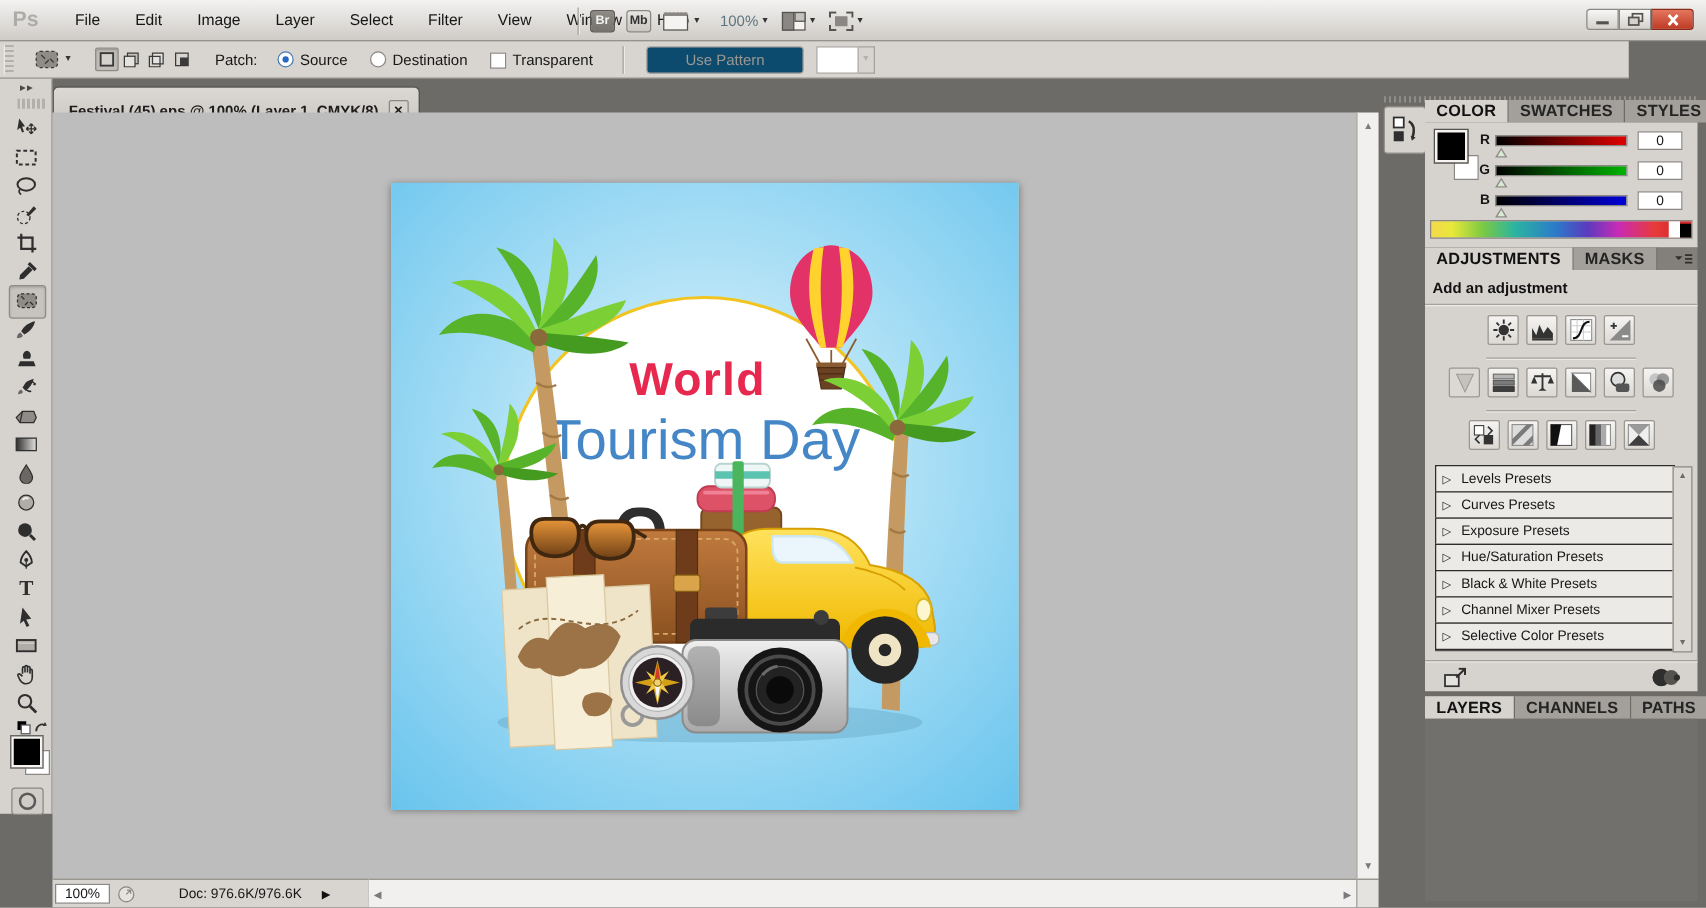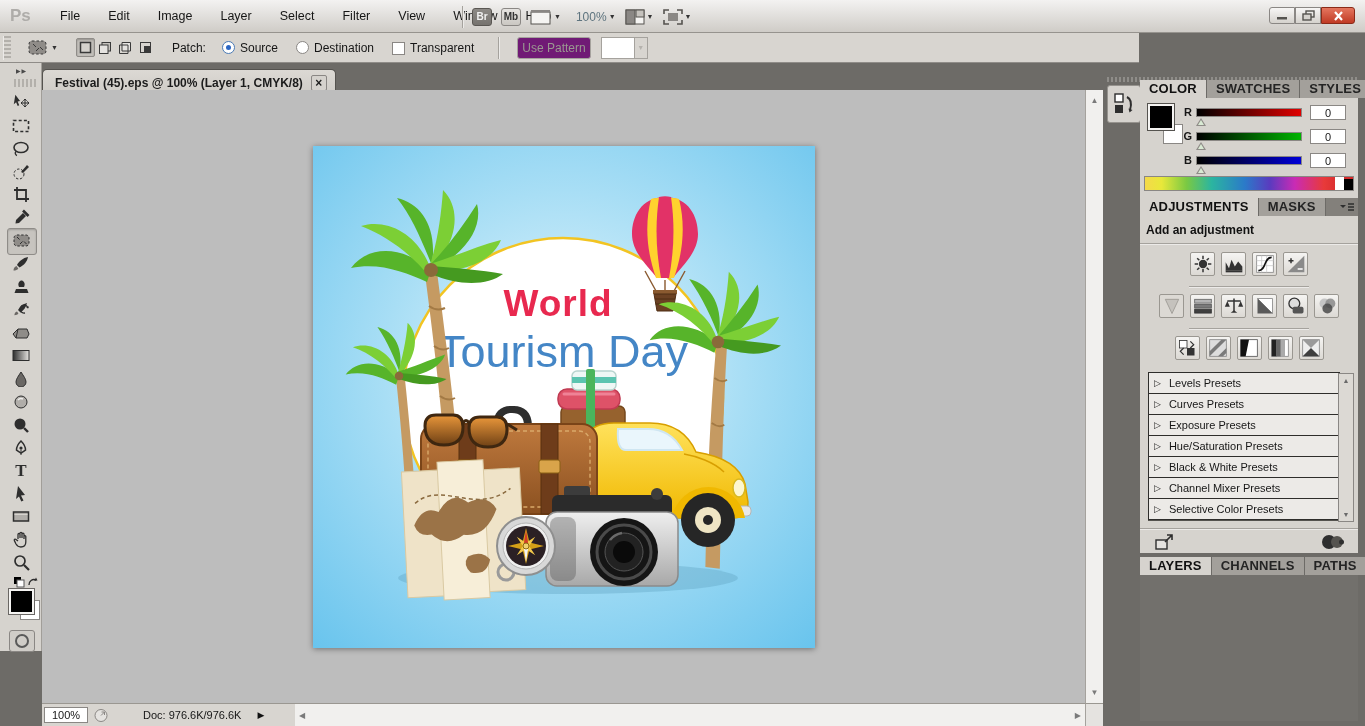--- a/index.html
+++ b/index.html
@@ -25,35 +25,35 @@
   .ws-btn{font-size:11px;font-weight:bold;color:#1c1c1c;padding:4px 10px;border-radius:3px;letter-spacing:.3px}
   .ws-btn.active{background:linear-gradient(#6e6e6e,#515151);color:#f0f0f0;border:1px solid #3f3f3f;
                  box-shadow:inset 0 1px 2px rgba(0,0,0,.5)}
   .ws-more{font-size:13px;font-weight:bold;color:#1c1c1c;letter-spacing:-2px;margin-left:4px}
   .winbtns{right:10px;top:7px;display:flex}
   .winbtn{width:26px;height:17px;border:1px solid #8a8784;background:linear-gradient(#f7f6f5,#d5d2cd);
           display:flex;align-items:center;justify-content:center;box-sizing:border-box}
   .winbtn:first-child{border-radius:3px 0 0 3px}
   .winbtn.close{width:34px;background:linear-gradient(#e4765f,#c03a24);border-color:#8a2a18;border-radius:0 3px 3px 0}
   
-  .optionsbar{left:0;top:33px;width:1139px;height:30px;background:#d8d5d0;border-bottom:1px solid #8f8c88;
+  .optionsbar{left:0;top:33px;width:1303px;height:30px;background:#d8d5d0;border-bottom:1px solid #8f8c88;
               box-sizing:border-box;display:flex;align-items:center}
   .grip-dots{width:7px;height:24px;margin:0 6px 0 3px;
      background:repeating-linear-gradient(180deg,#b3b0ab 0 2px,transparent 2px 4px);border-left:1px solid #eceae8}
   .opt-label{font-size:12px;color:#161616}
   .modebtn{width:17px;height:17px;border:1px solid transparent;border-radius:2px;display:flex;
            align-items:center;justify-content:center;margin-right:1px}
   .modebtn.pressed{background:#c3c0bb;border-color:#8f8c88;box-shadow:inset 0 1px 2px rgba(0,0,0,.25)}
   .radio{width:13px;height:13px;border-radius:50%;border:1px solid #8a8784;background:#fff;
          box-sizing:border-box;margin-right:5px;position:relative}
   .radio.sel{border-color:#4a7ab5}
   .radio.sel:after{content:"";position:absolute;left:3px;top:3px;width:5px;height:5px;border-radius:50%;background:#2b66c4}
   .checkbox{width:13px;height:13px;border:1px solid #8a8784;background:#fff;box-sizing:border-box;margin-right:5px}
   .btn-disabled{font-size:12px;color:#9a9791;border:1px solid #a5a29d;border-radius:3px;
-                padding:3px 4px;background:#701a75}
+                padding:3px 30px;background:#0c4a6e}
   .patswatch{width:34px;height:22px;background:#fff;border:1px solid #a5a29d;box-sizing:border-box}
   .patdrop{width:13px;height:22px;border:1px solid #a5a29d;border-left:none;box-sizing:border-box;
            display:flex;align-items:center;justify-content:center;color:#b5b2ad;font-size:7px}
   
   .toolspanel{left:0;top:63px;width:42px;height:588px;background:#d6d3ce;border-right:1px solid #a19e99;
               box-sizing:border-box}
   .tp-head{height:14px;display:flex;align-items:center;justify-content:flex-start;padding-left:16px;
            color:#4a4a4a;font-size:6px;letter-spacing:1px}
   .tp-grip{height:8px;margin:2px 4px 4px 14px;
            background:repeating-linear-gradient(90deg,#b3b0ab 0 2px,transparent 2px 4px)}
@@ -62,21 +62,21 @@
      background:#c7c4bf;border:1px solid #8f8c88;border-radius:3px;box-shadow:inset 0 1px 2px rgba(0,0,0,.2)}
   .tool svg{position:relative}
   .swatches{position:relative;height:52px}
   .qmask{width:24px;height:20px;margin:4px 0 0 9px;border:1px solid #8a8784;border-radius:3px;
          background:#d0cdc8;display:flex;align-items:center;justify-content:center}
   .qmask .c{width:10px;height:10px;border:2px solid #5a5a5a;border-radius:50%}
   
   .tabstrip{left:42px;top:63px;width:1061px;height:27px;background:#6d6b67}
   .doctab{position:absolute;left:0;top:6px;height:26px;background:linear-gradient(#dcd9d4,#cdcac5);
           border:1px solid #55534f;border-bottom:none;border-radius:5px 5px 0 0;display:flex;
-          align-items:center;padding:0 8px 0 12px}
+          align-items:flex-end;padding:0 8px 0 12px}
   .doctab span{font-size:12px;font-weight:bold;color:#1c1c1c}
   .tabclose{width:14px;height:14px;margin-left:8px;border:1px solid #8a8784;border-radius:2px;background:#d5d2cd;
             font-size:9px;color:#444;display:flex;align-items:center;justify-content:center}
   .canvas{left:42px;top:90px;width:1043px;height:613px;background:#bdbdbd;overflow:hidden}
   .artboard{position:absolute;left:271px;top:56px;width:502px;height:502px;box-shadow:0 1px 6px rgba(0,0,0,.4)}
   .vscroll{left:1085px;top:90px;width:18px;height:613px;background:#f1f0ee;border-left:1px solid #a5a29d;
            box-sizing:border-box;display:flex;flex-direction:column;justify-content:space-between;align-items:center}
   .scrollarrow{font-size:8px;color:#7a7a7a;padding:6px 0}
   .statusbar{left:42px;top:703px;width:253px;height:23px;background:#d8d5d0;border-top:1px solid #9a9791;
              box-sizing:border-box;display:flex;align-items:center}

